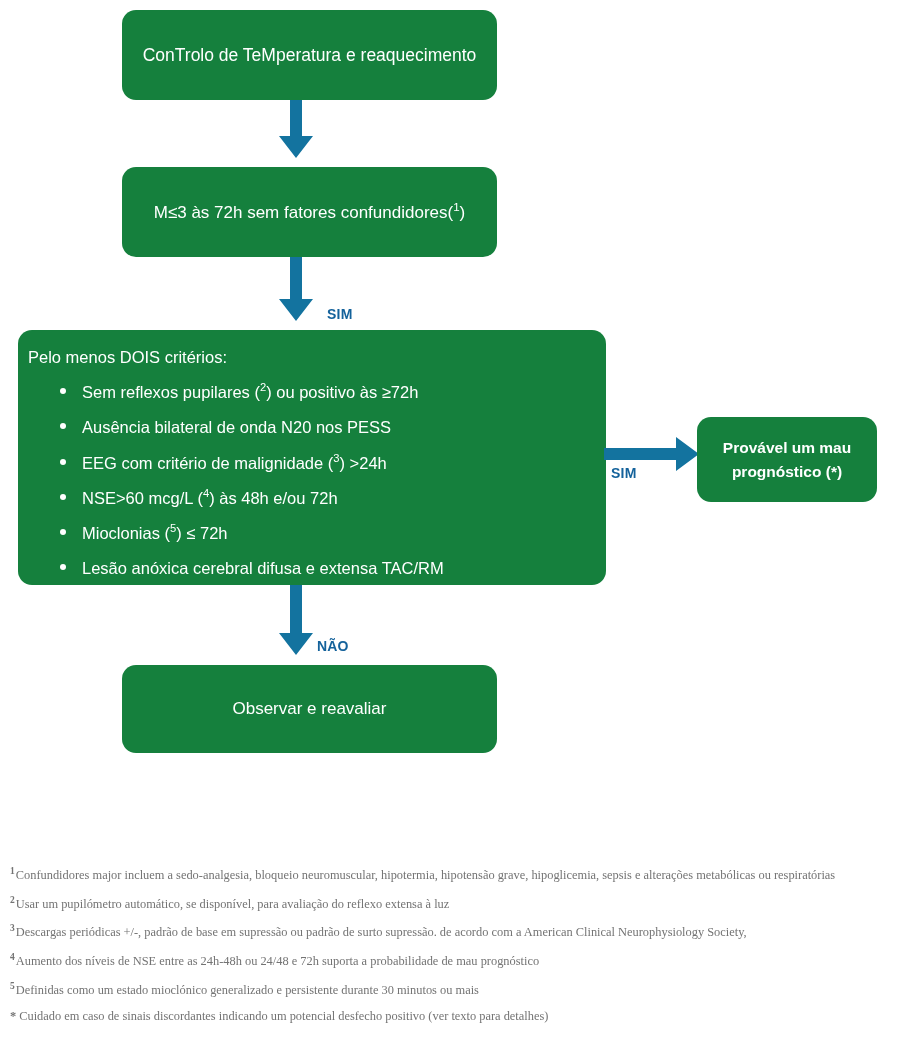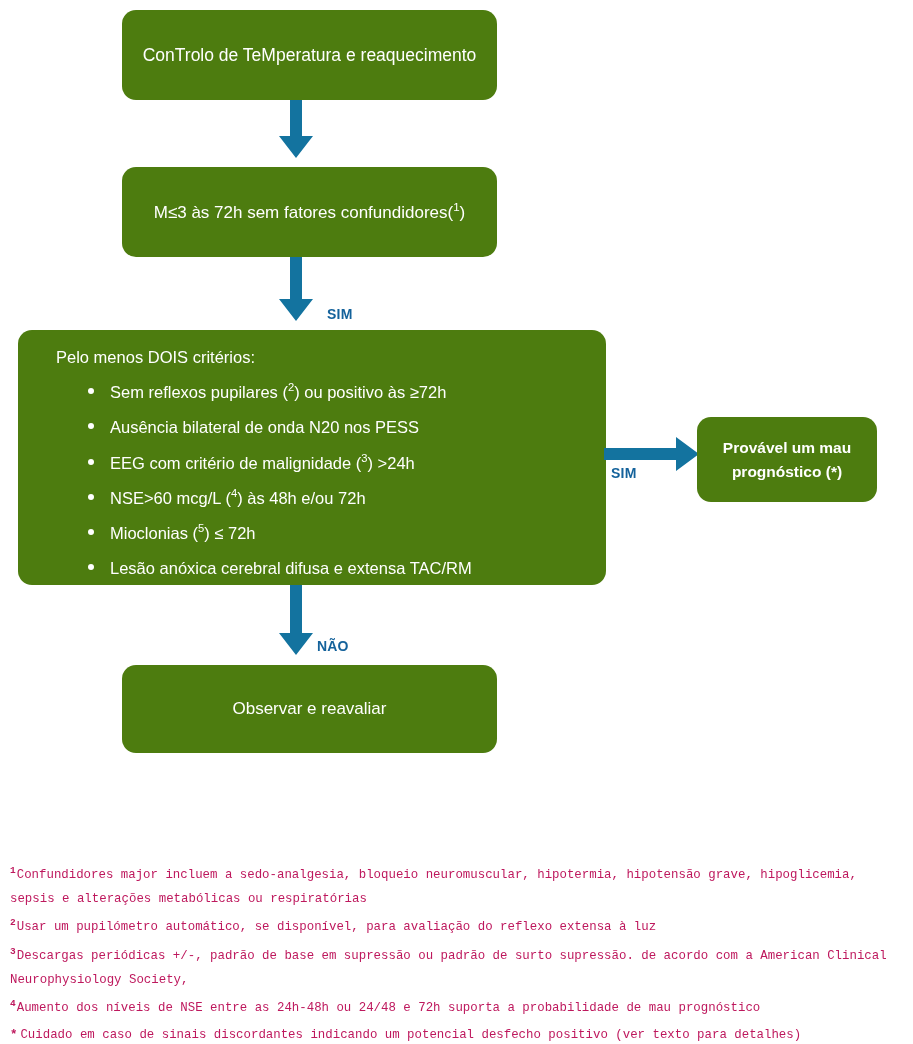--- a/index.html
+++ b/index.html
@@ -18,21 +18,21 @@
   .canvas {
     position: absolute;
     left: 0; top: 0;
     width: 913px;
     height: 1044px;
   }
 
   
   .node {
     position: absolute;
-    background: #4d7c0f;
+    background: #15803d;
     border-radius: 14px;
     color: #ffffff;
     display: flex;
     align-items: center;
     box-sizing: border-box;
   }
   .node.center {
     justify-content: center;
     text-align: center;
   }
@@ -47,21 +47,21 @@
     left: 122px; top: 167px;
     width: 375px; height: 90px;
     font-size: 17px;
     line-height: 1.55;
   }
 
   #node-criteria {
     left: 18px; top: 330px;
     width: 588px; height: 255px;
     display: block;
-    padding: 18px 22px 10px 36px;
+    padding: 18px 22px 10px 8px;
   }
 
   #node-outcome {
     left: 697px; top: 417px;
     width: 180px; height: 85px;
     font-size: 15.5px;
     line-height: 1.5;
     font-weight: bold;
   }
 
@@ -130,24 +130,24 @@
 
   
   .footnotes {
     position: absolute;
     left: 10px;
     top: 862px;
     width: 895px;
   }
   .footnote {
     font-size: 12.4px;
-    color: #be185d;
+    color: #737373;
     line-height: 1.9;
     margin: 0 0 3px 0;
-    font-family: Liberation Mono, monospace;
+    font-family: Liberation Serif, serif;
   }
   .footnote .marker {
     font-weight: bold;
     vertical-align: super;
     font-size: 9.5px;
     margin-right: 1px;
   }
   .footnote .marker.star {
     vertical-align: baseline;
     font-size: 12.4px;
@@ -232,17 +232,20 @@
     <p class="footnote">
       <span class="marker">2</span><span>Usar um pupilómetro automático, se disponível, para avaliação do reflexo extensa à luz</span>
     </p>
     <p class="footnote">
       <span class="marker">3</span><span>Descargas periódicas +/-, padrão de base em supressão ou padrão de surto supressão. de acordo com a American Clinical Neurophysiology Society,</span>
     </p>
     <p class="footnote">
       <span class="marker">4</span><span>Aumento dos níveis de NSE entre as 24h-48h ou 24/48 e 72h suporta a probabilidade de mau prognóstico</span>
     </p>
     <p class="footnote">
+      <span class="marker">5</span><span>Definidas como um estado mioclónico generalizado e persistente durante 30 minutos ou mais</span>
+    </p>
+    <p class="footnote">
       <span class="marker star">*</span><span>Cuidado em caso de sinais discordantes indicando um potencial desfecho positivo (ver texto para detalhes)</span>
     </p>
   </div>
 
 </div>
 
 </body></html>

